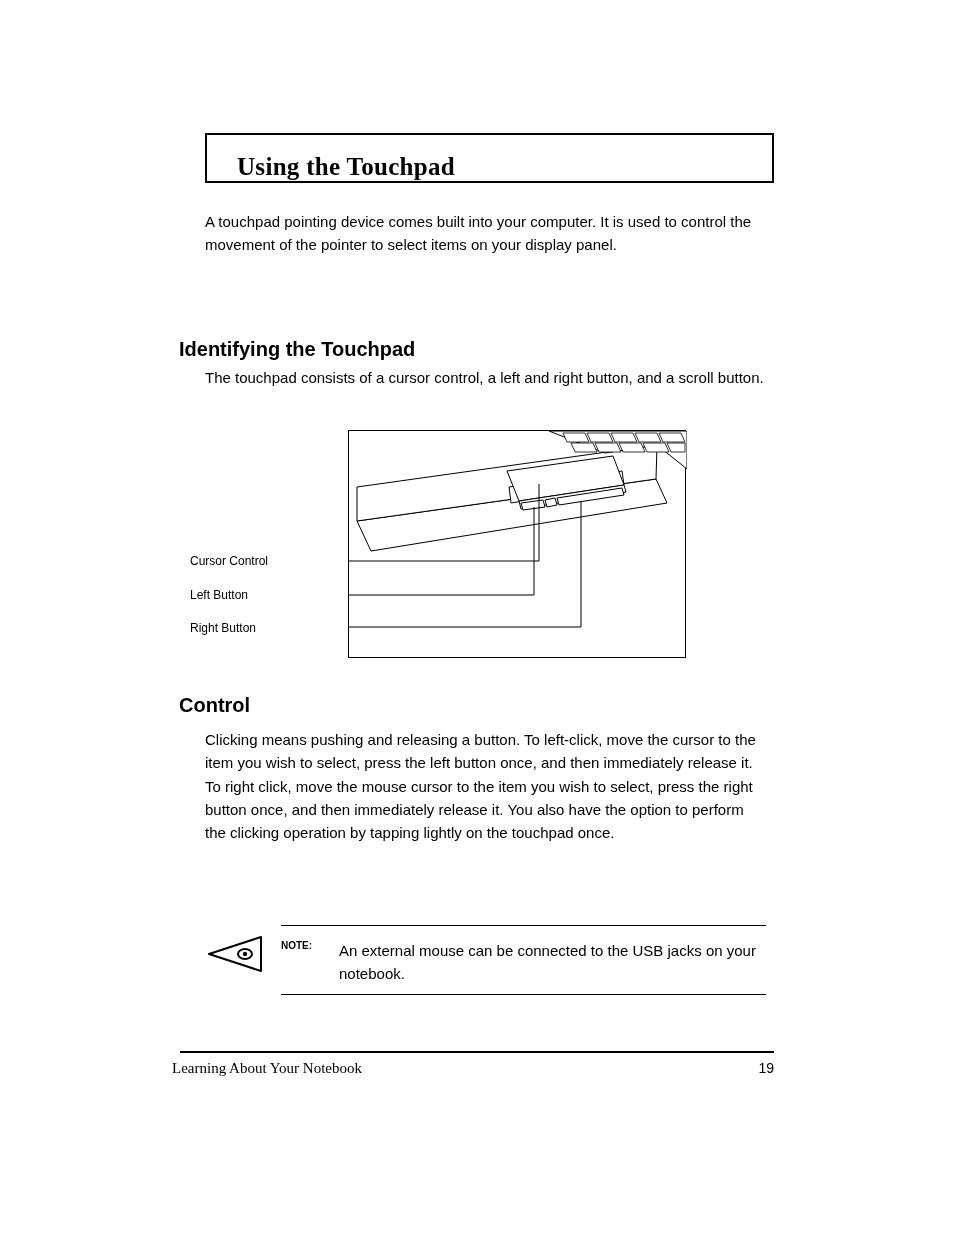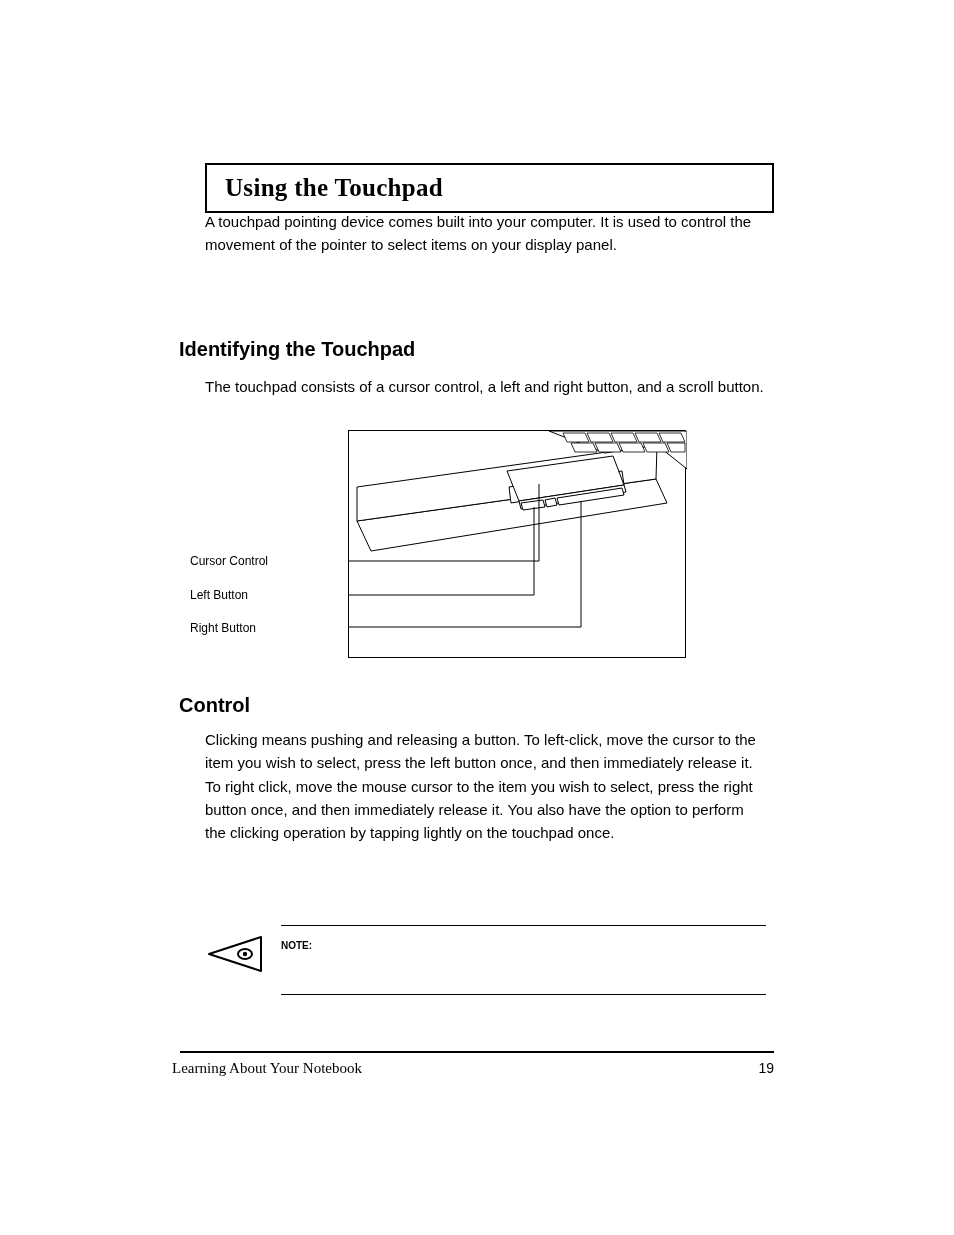--- a/index.html
+++ b/index.html
@@ -18,43 +18,42 @@
   }
   
   .title-box {
     position: absolute;
     left: 205px;
     top: 133px;
     width: 569px;
     height: 50px;
     border: 2px solid #000;
     display: flex;
-    align-items: center;
-    padding-left: 18px;
+    align-items: flex-end;
+    padding-left: 30px;
     font-size: 25px;
     font-weight: bold;
     letter-spacing: 0.3px;
-    margin-top: 30px;
   }
   
   .para {
     position: absolute;
     font-size: 15px;
     line-height: 1.55;
     font-family: Arial, Helvetica, sans-serif;
   }
   .para.p1 { left: 205px; top: 210px; width: 560px; }
   .h-section {
     position: absolute;
     font-size: 20px;
     font-weight: bold;
     font-family: Arial, Helvetica, sans-serif;
   }
   .h-section.h1 { left: 179px; top: 338px; }
-  .para.p2 { left: 205px; top: 375px; width: 560px; }
+  .para.p2 { left: 205px; top: 366px; width: 560px; }
   
   .figure {
     position: absolute;
     left: 348px;
     top: 430px;
     width: 338px;
     height: 228px;
     border: 1px solid #000;
   }
   
@@ -195,19 +194,20 @@
 
   <div class="note-rule-top"></div>
   <div class="note-icon">
     <svg viewBox="0 0 56 38" width="56" height="38">
       <polygon points="2,19 54,2 54,36" fill="#fff" stroke="#000" stroke-width="2" stroke-linejoin="round"></polygon>
       <ellipse cx="38" cy="19" rx="7" ry="5" fill="#fff" stroke="#000" stroke-width="2"></ellipse>
       <circle cx="38" cy="19" r="2.2" fill="#000"></circle>
     </svg>
   </div>
   <span class="note-label">NOTE:</span>
+  <span class="note-text">An external mouse can be connected to the USB jacks on your notebook.</span>
   <div class="note-rule-bottom"></div>
 
   <div class="footer-rule"></div>
   <span class="footer-text">Learning About Your Notebook</span>
   <span class="footer-page">19</span>
 
 </div>
 
 </body></html>

